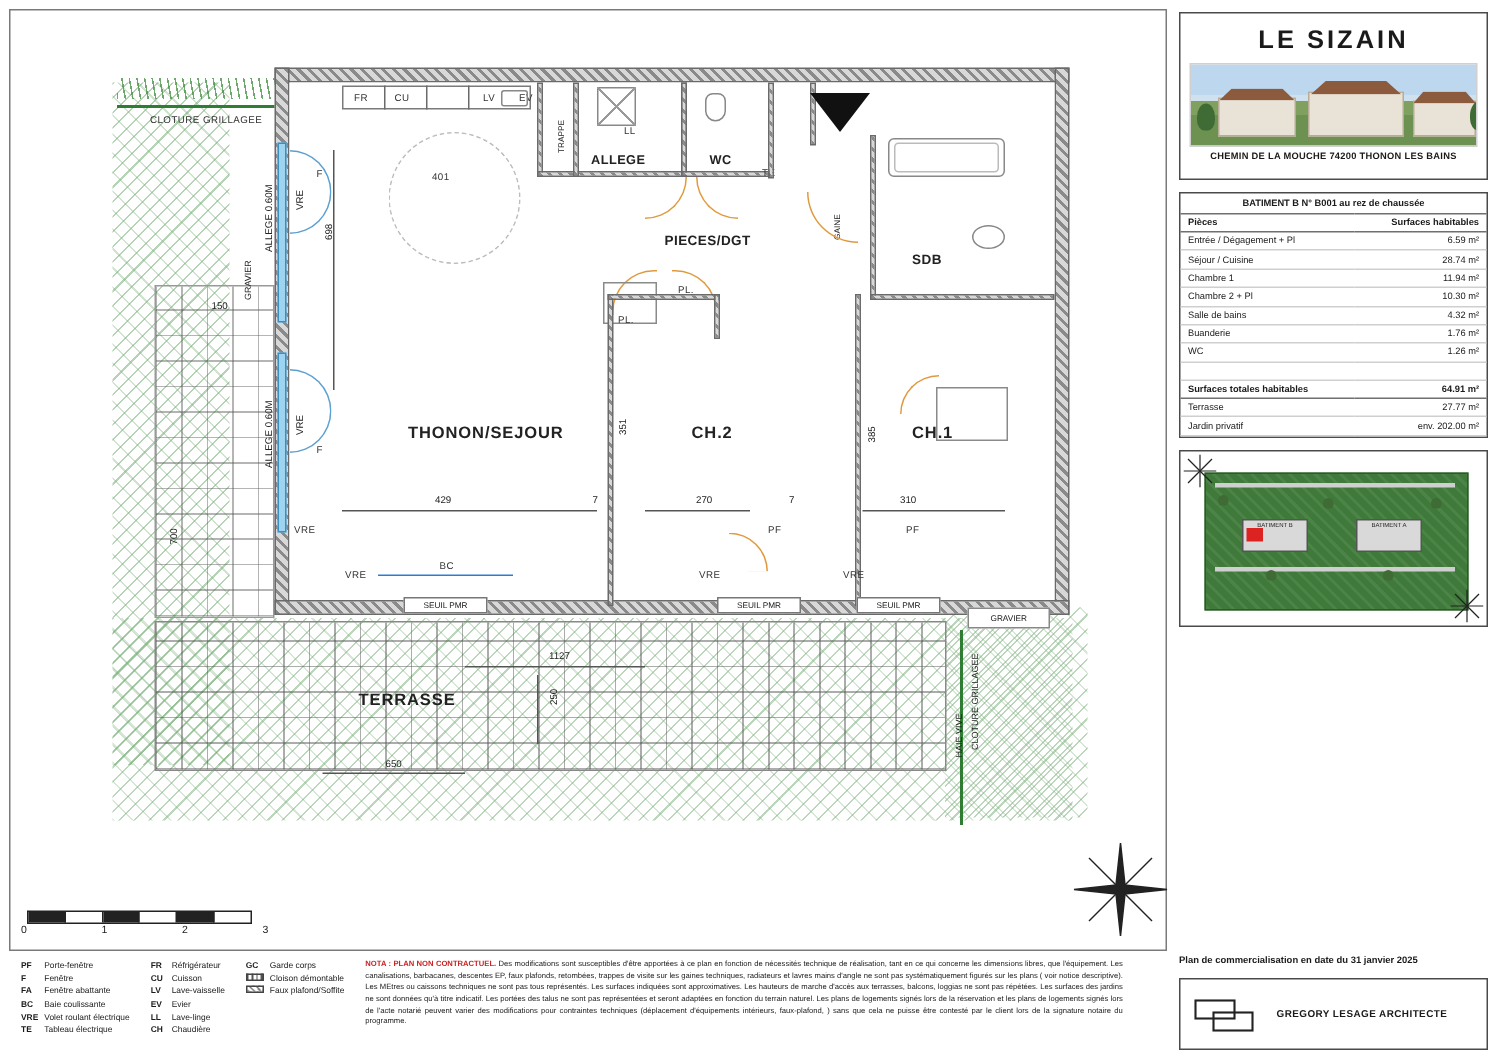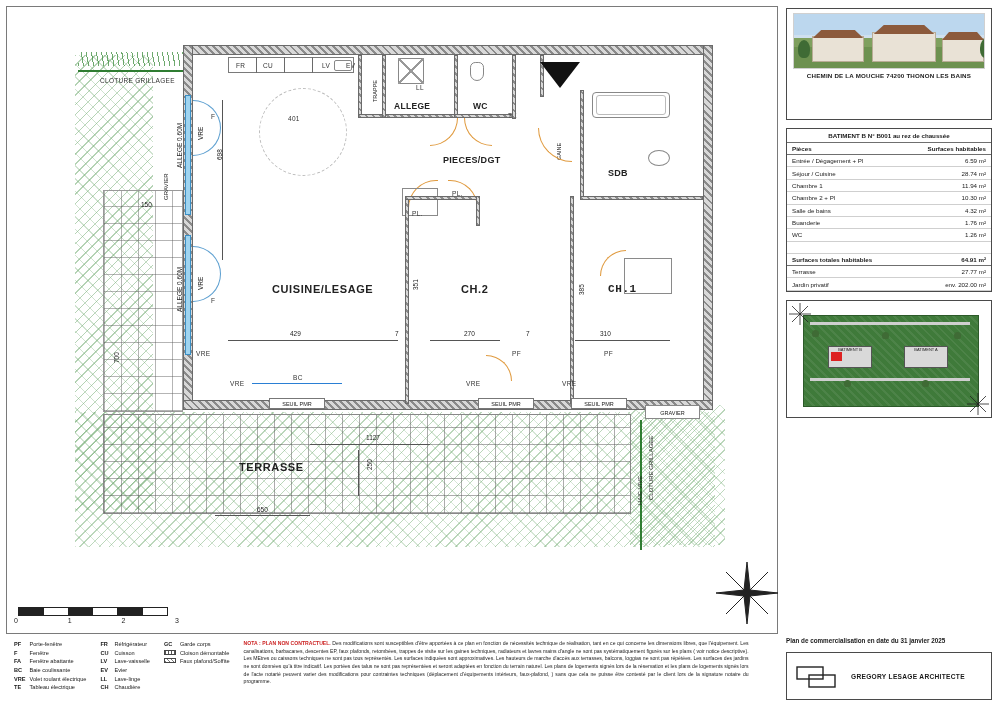--- a/index.html
+++ b/index.html
@@ -249,23 +249,23 @@
     <div class="lbl lbl-sm" style="left:452px; top:190px;">PL.</div>
     <div style="position:absolute; left:624px; top:258px; width:48px; height:36px; border:1px solid #8a8a8a;"></div>
 
     <div class="hatchwall" style="left:405px; top:196px; width:4px; height:208px;"></div>
     <div class="hatchwall" style="left:405px; top:196px; width:75px; height:4px;"></div>
     <div class="hatchwall" style="left:476px; top:196px; width:4px; height:30px;"></div>
     <div class="hatchwall" style="left:512px; top:55px; width:4px; height:64px;"></div>
     <div class="hatchwall" style="left:570px; top:196px; width:4px; height:208px;"></div>
     <div class="hatchwall" style="left:540px; top:55px; width:4px; height:42px;"></div>
 
-    <div class="lbl lbl-room" style="left:272px; top:283px;">CUISINE/LESAGE</div>
+    <div class="lbl lbl-room" style="left:272px; top:283px;">THONON/SEJOUR</div>
     <div class="lbl lbl-room" style="left:461px; top:283px;">CH.2</div>
-    <div class="lbl lbl-room" style="left:608px; top:283px;font-family:Liberation Mono, monospace;">CH.1</div>
+    <div class="lbl lbl-room" style="left:608px; top:283px;">CH.1</div>
     <div class="lbl lbl-room" style="left:239px; top:461px;">TERRASSE</div>
 
     <div class="dim" style="left:290px; top:330px;">429</div>
     <div class="dim" style="left:395px; top:330px;">7</div>
     <div class="dim" style="left:464px; top:330px;">270</div>
     <div class="dim" style="left:526px; top:330px;">7</div>
     <div class="dim" style="left:600px; top:330px;">310</div>
     <div class="dim-v" style="left:412px; top:290px;">351</div>
     <div class="dim-v" style="left:578px; top:295px;">385</div>
     <div class="dim-v" style="left:216px; top:160px;">698</div>
@@ -411,20 +411,21 @@
       </div>
       <div class="nota">
         <b>NOTA : PLAN NON CONTRACTUEL.</b><span> Des modifications sont susceptibles d'être apportées à ce plan en fonction de nécessités technique de réalisation, tant en ce qui concerne les dimensions libres, que l'équipement. Les canalisations, barbacanes, descentes EP, faux plafonds, retombées, trappes de visite sur les gaines techniques, radiateurs et lavres mains d'angle ne sont pas systématiquement figurés sur les plans ( voir notice descriptive). Les MEtres ou caissons techniques ne sont pas tous représentés. Les surfaces indiquées sont approximatives. Les hauteurs de marche d'accès aux terrasses, balcons, loggias ne sont pas répétées. Les surfaces des jardins ne sont données qu'à titre indicatif. Les portées des talus ne sont pas représentées et seront adaptées en fonction du terrain naturel. Les plans de logements signés lors de la réservation et les plans de logements signés lors de l'acte notarié peuvent varier des modifications pour contraintes techniques (déplacement d'équipements intérieurs, faux-plafond, ) sans que cela ne puisse être contesté par le client lors de la signature notaire du programme.</span>
       </div>
     </div>
   </div>
 
   <div class="right">
 
     <div class="card brand">
+      <div class="brand-title">LE SIZAIN</div>
       <div class="brand-img">
         <div class="bld" style="left:18px; top:22px; width:52px; height:26px;"></div>
         <div class="roof" style="left:14px; top:16px; width:60px; height:8px; clip-path:polygon(8% 100%, 22% 0, 78% 0, 92% 100%);"></div>
         <div class="bld" style="left:78px; top:18px; width:64px; height:30px;"></div>
         <div class="roof" style="left:74px; top:11px; width:72px; height:9px; clip-path:polygon(8% 100%, 22% 0, 78% 0, 92% 100%);"></div>
         <div class="bld" style="left:148px; top:24px; width:42px; height:24px;"></div>
         <div class="roof" style="left:144px; top:18px; width:50px; height:8px; clip-path:polygon(8% 100%, 22% 0, 78% 0, 92% 100%);"></div>
         <div class="tree" style="left:4px; top:26px; width:12px; height:18px;"></div>
         <div class="tree" style="left:186px; top:24px; width:14px; height:20px;"></div>
       </div>

